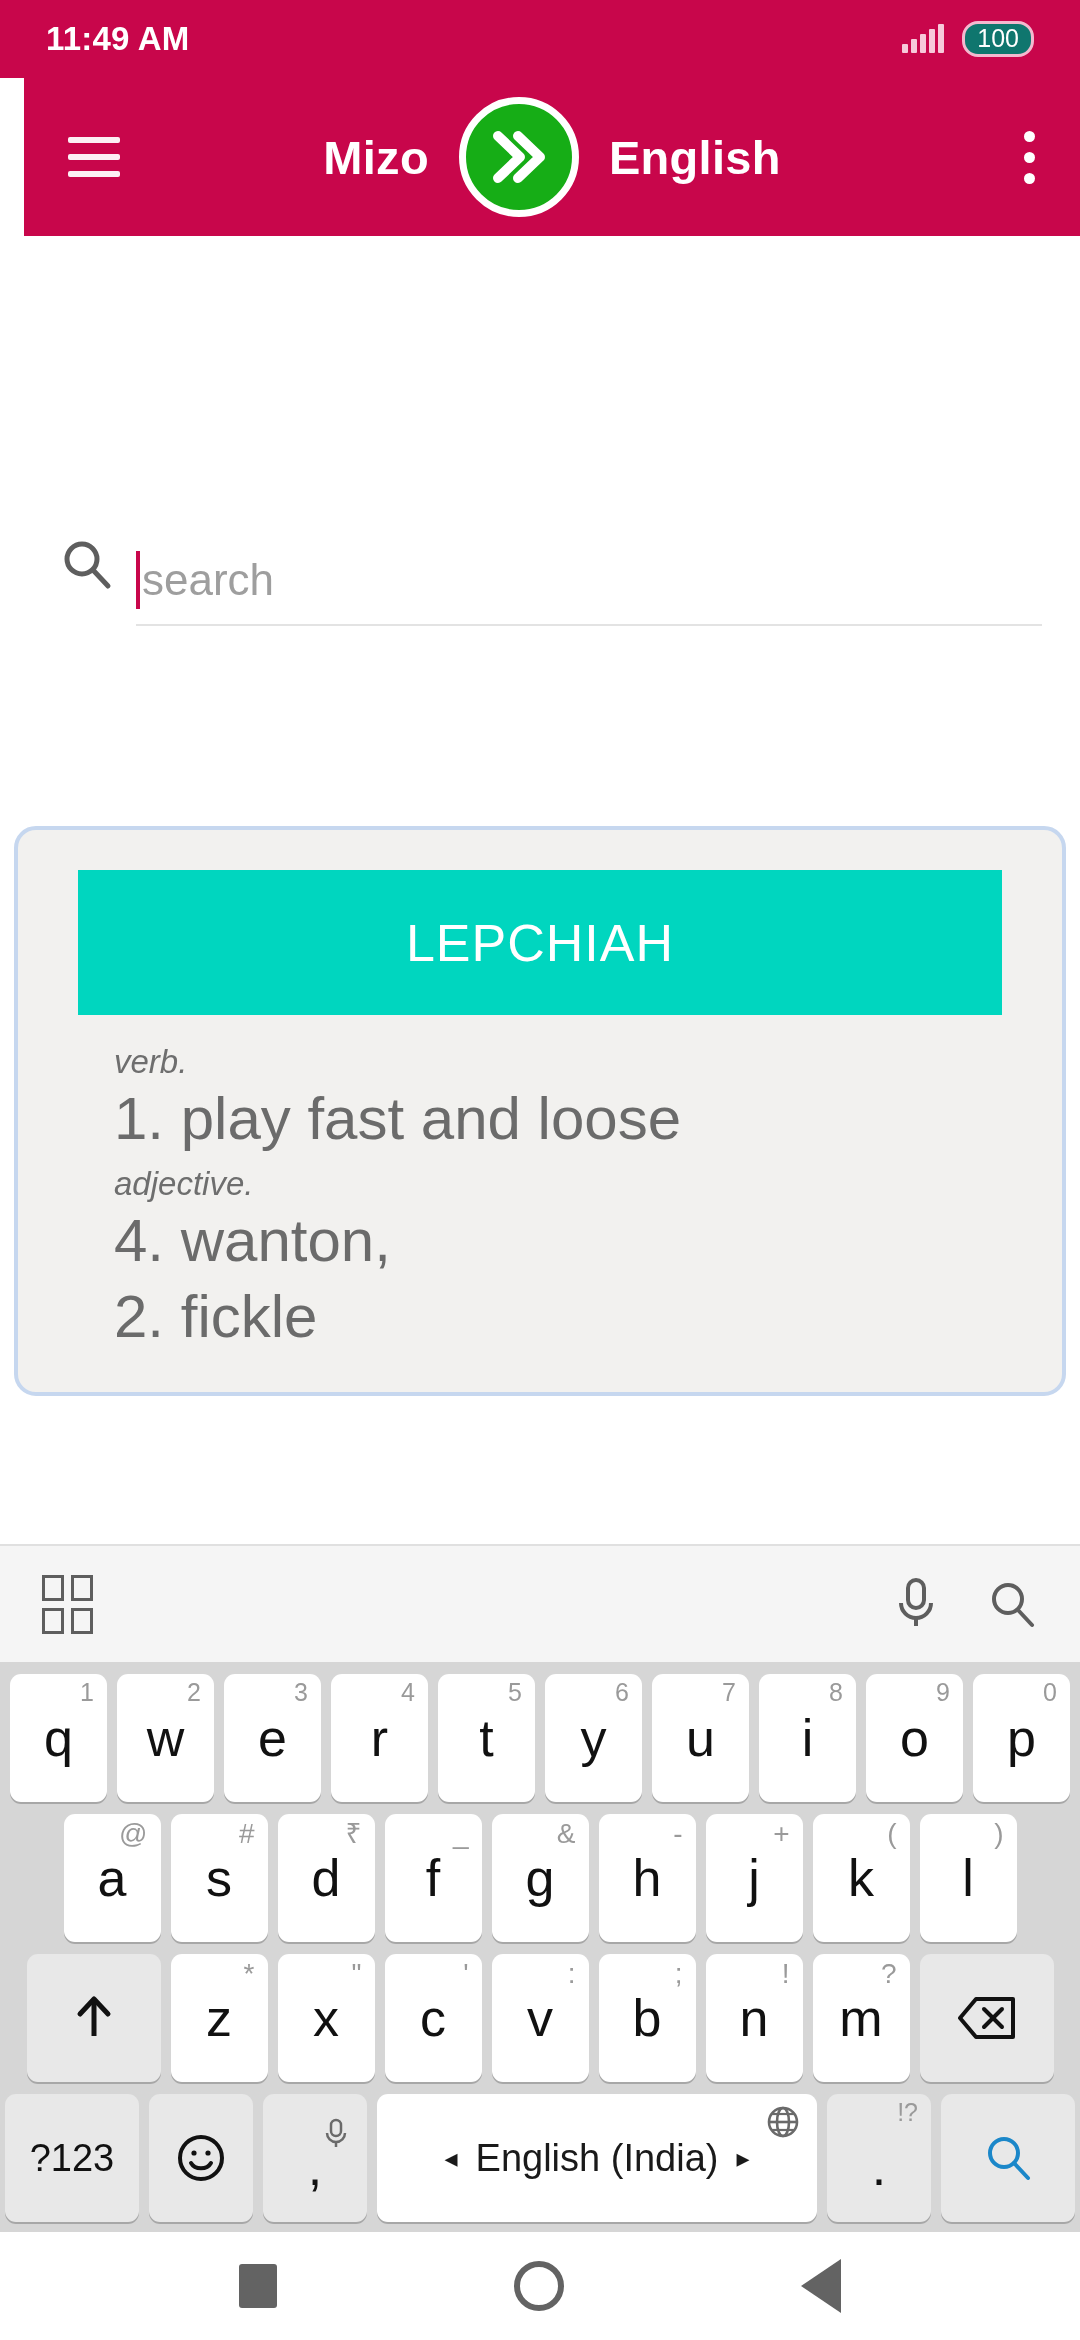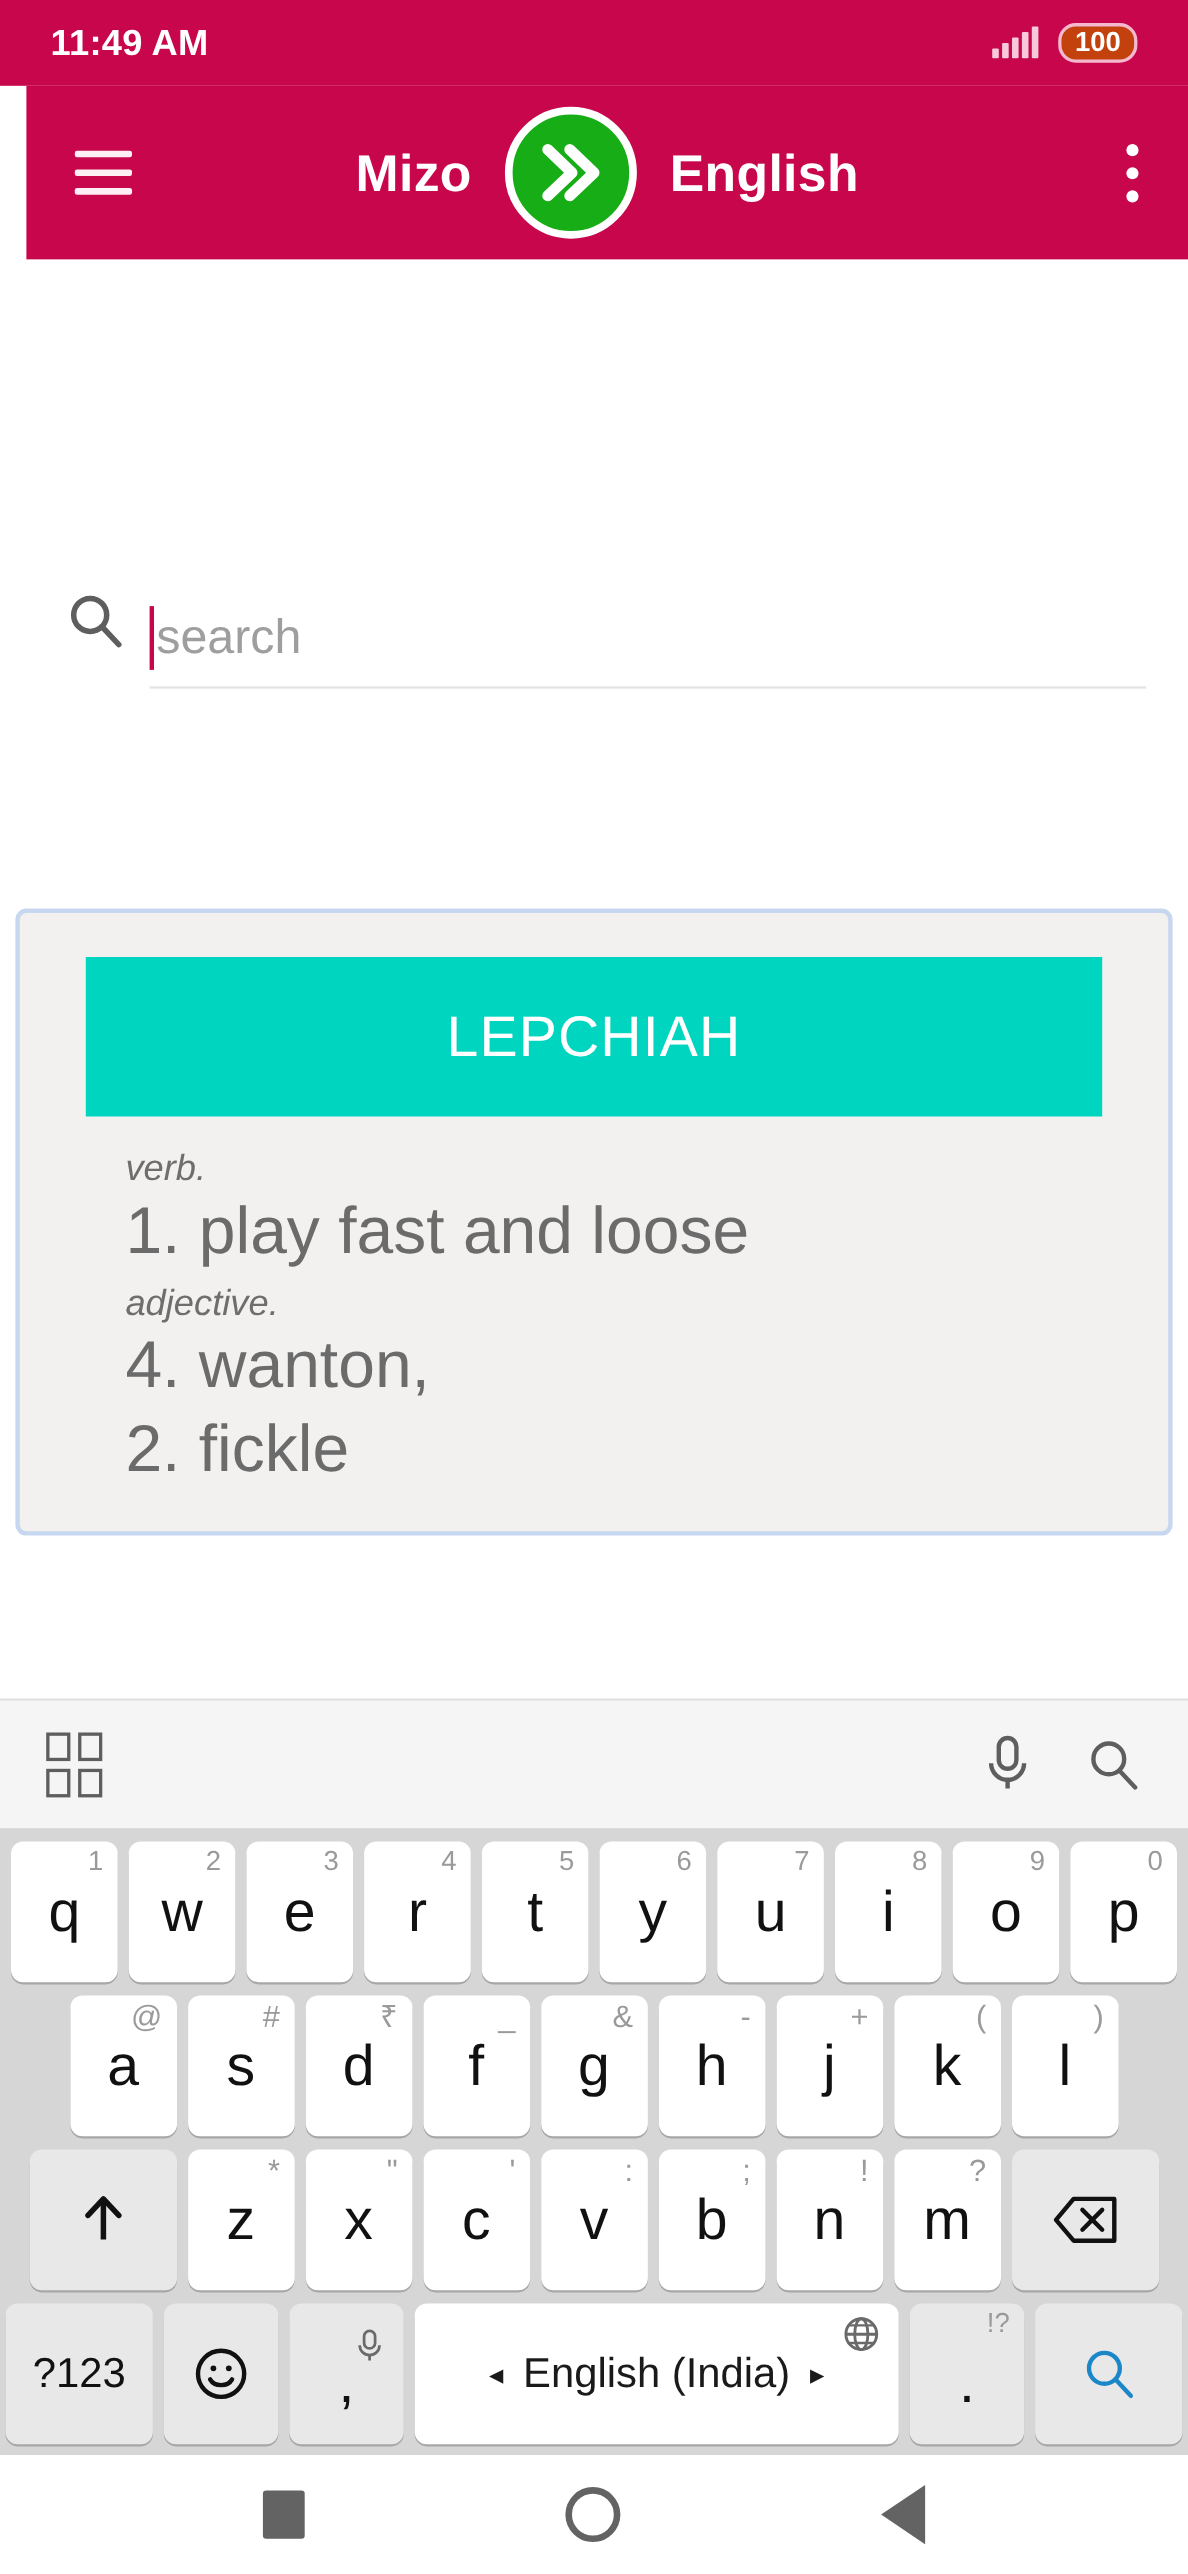--- a/index.html
+++ b/index.html
@@ -32,22 +32,22 @@
   .signal { display: flex; align-items: flex-end; gap: 3px; height: 28px; }
   .signal i { width: 6px; background: #f7c9da; border-radius: 1px; display:block; }
   .signal i:nth-child(1){ height: 9px; }
   .signal i:nth-child(2){ height: 14px; }
   .signal i:nth-child(3){ height: 19px; }
   .signal i:nth-child(4){ height: 24px; }
   .signal i:nth-child(5){ height: 29px; }
   .battery {
     border: 3px solid #f4b9cf; border-radius: 16px;
     padding: 1px 12px 3px; color: #ffffff;
-    font-size: 25px; font-weight: 700; line-height: 26px;
-    background: #c2410c;
+    font-size: 25px; font-weight: 400; line-height: 26px;
+    background: #0f766e;
   }
 
   
   .appbar {
     height: 158px; background: #c8064b;
     display: flex; align-items: center;
     padding: 0 44px; flex: none; position: relative; margin-left: 24px;
   }
   .hamburger { width: 52px; height: 40px; display: flex; flex-direction: column;
     justify-content: space-between; cursor: pointer; }
@@ -88,21 +88,21 @@
     border-bottom: 2px solid #e3e3e3;
   }
   .caret {
     width: 4px; height: 58px; background: #c8064b; flex: none; margin-right: 2px;
   }
   .search-ph { color: #9e9e9e; font-size: 44px; }
 
   
   .card {
     position: absolute; left: 14px; right: 14px; top: 590px;
-    background: #f2f1ef; border: 4px solid #c6d7ef; border-radius: 10px;
+    background: #f2f1ef; border: 4px solid #c6d7ef; border-radius: 22px;
     padding: 0 0 36px 0;
   }
   .card-head {
     margin: 40px 60px 0 60px; background: #00d6bf; height: 145px;
     display: flex; align-items: center; justify-content: center;
   }
   .card-head span { color: #ffffff; font-size: 52px; letter-spacing: 1px; }
   .card-body { padding: 20px 96px 0 96px; }
   .pos { font-style: italic; font-size: 33px; color: #6e6e6e; margin-top: 8px; }
   .sense { font-size: 60px; color: #6b6b6b; line-height: 1.27; }

